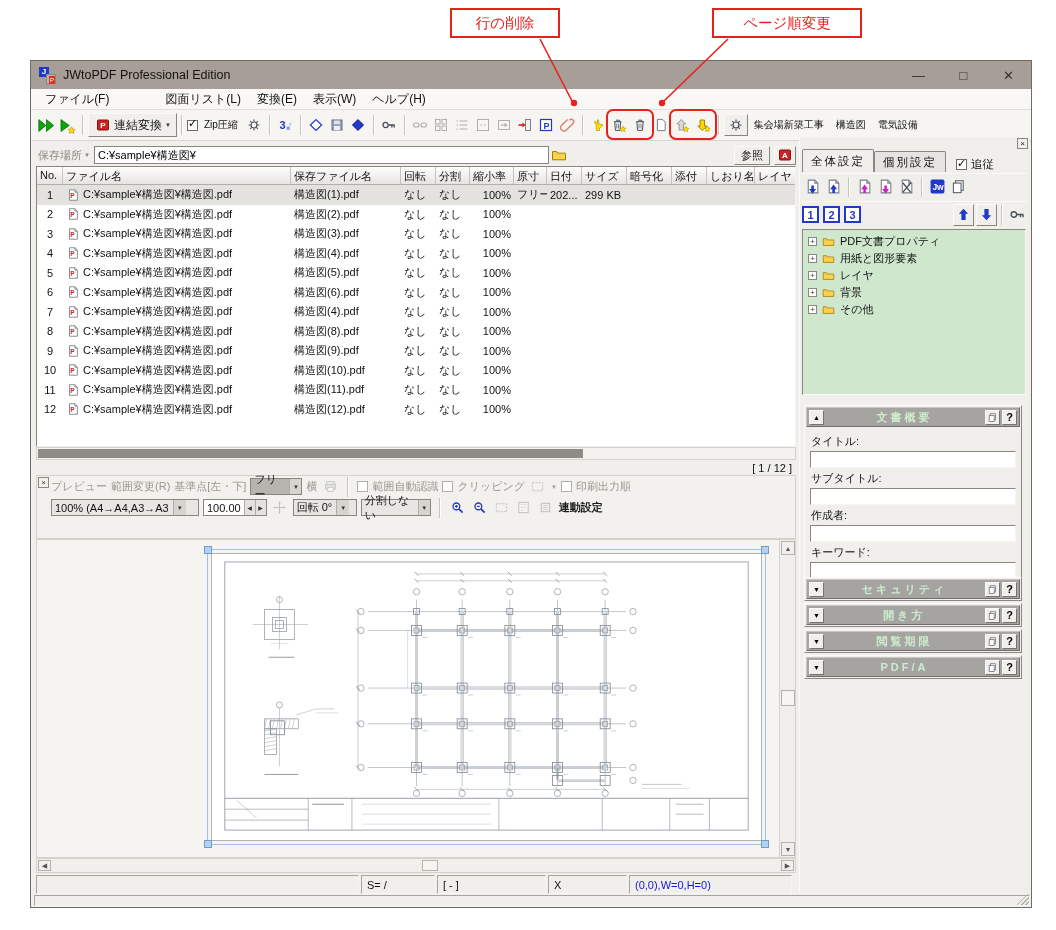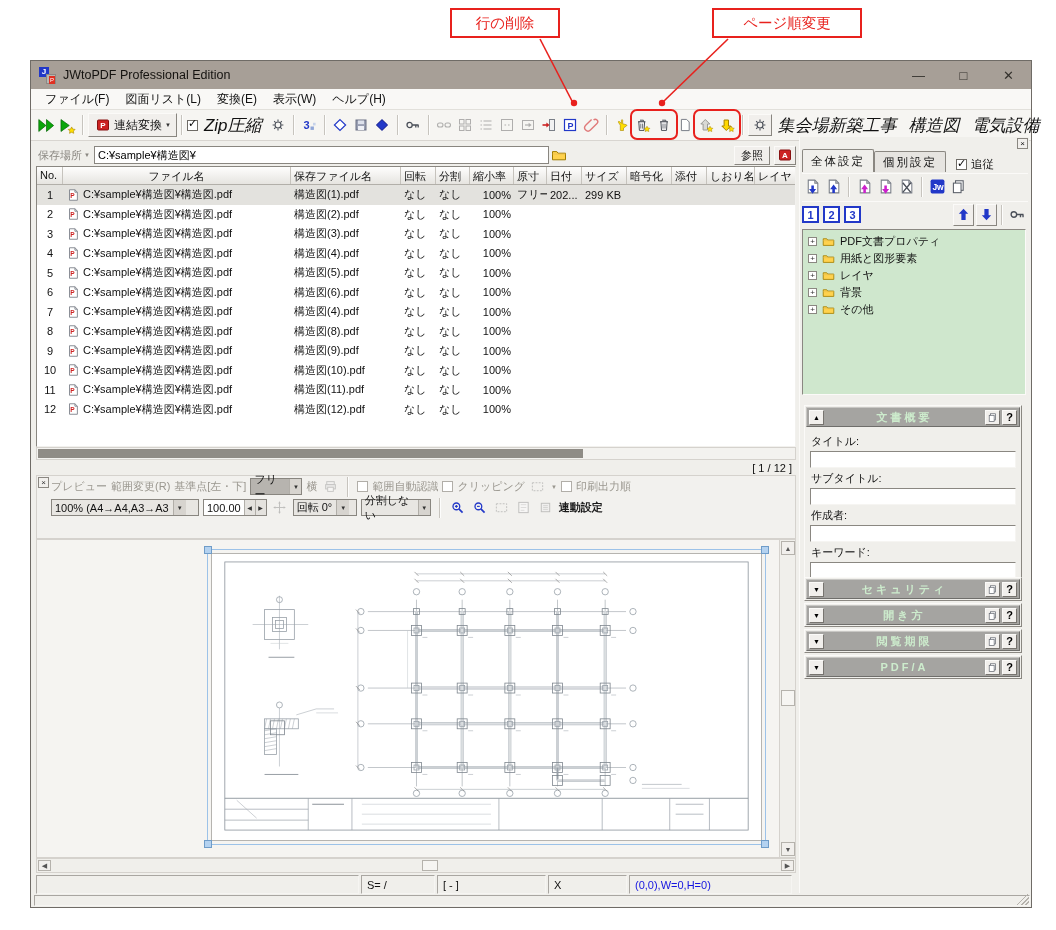--- a/index.html
+++ b/index.html
@@ -40,21 +40,21 @@
          margin:0 4px; flex:0 0 auto; }
   .btn3d { border:1px solid; border-color:#fbfaf8 #898680 #898680 #fbfaf8; background:#f1efec; }
   .tbtn { display:flex; align-items:center; gap:3px; height:24px; padding:0 5px; font-size:12px; flex:0 0 auto; }
   .da { font-size:6px; color:#333; }
   .cb { width:11px; height:11px; border:1px solid #6e6b66; background:#fff; position:relative; flex:0 0 auto; }
   .cb.on::after { content:"✓"; position:absolute; left:0; top:-3.5px; font-size:11px; font-weight:bold; color:#000; }
   .dim { opacity:.42; filter:grayscale(.9); }
   .hlgroup { position:relative; display:flex; flex:0 0 auto; }
   .hl { position:absolute; left:-3px; top:-5px; right:-3px; bottom:-4px;
         border:2px solid #e8211d; border-radius:7px; pointer-events:none; z-index:5; }
-  .tlabel { font-size:17px; padding:0 6px; flex:0 0 auto;font-style:italic; }
+  .tlabel { font-size:10px; padding:0 6px; flex:0 0 auto; }
 
   
   .lpane { position:absolute; left:5px; top:83px; width:760px; height:749px; }
   .pathbar { position:absolute; left:0; top:0; width:760px; height:22px; display:flex; align-items:center; }
   .pathlabel { font-size:11px; color:#8a8781; margin:0 2px 0 2px; }
   .pathdrop { font-size:6px; color:#8a8781; margin-right:4px; }
   .pathinput { width:455px; height:18px; border:1px solid #898680; background:#fff;
                font-size:11px; padding:1px 3px; }
   .minibtn { height:19px; font-size:11px; display:flex; align-items:center; justify-content:center; }
 
@@ -191,21 +191,21 @@
     <span class="title">JWtoPDF Professional Edition</span>
     <span class="wctl">
       <span class="wbtn">—</span>
       <span class="wbtn">□</span>
       <span class="wbtn">✕</span>
     </span>
   </div>
 
   <div class="menubar" id="menubar">
       <div class="mitem" style="display: inline-block;">ファイル(F)</div>
-      <div class="mitem" style="display: inline-block;">図面リスト(L)</div>
+      <div class="mitem" style="display: inline-block; margin-left: 40px;">図面リスト(L)</div>
       <div class="mitem" style="display: inline-block;">変換(E)</div>
       <div class="mitem" style="display: inline-block;">表示(W)</div>
       <div class="mitem" style="display: inline-block;">ヘルプ(H)</div>
     </div>
 
   <div class="toolbar">
     <span class="tbi big">
         <svg viewBox="0 0 16 16" width="100%" height="100%" style="display:block">
           <path d="M1.5 3l6 5-6 5z" fill="#0aa60a" stroke="#056605" stroke-width=".6"></path>
           <path d="M8 3l6 5-6 5z" fill="#0aa60a" stroke="#056605" stroke-width=".6"></path>
@@ -406,21 +406,21 @@
           <svg viewBox="0 0 16 16" width="100%" height="100%" style="display:block">
             <rect x="2.5" y="3" width="11" height="10" rx="1" fill="#cc2222" stroke="#881111"></rect>
             <text x="5" y="11.3" font-size="8" fill="#fff" font-weight="bold" font-family="Liberation Sans,sans-serif">A</text>
           </svg>
         </span>
     </div>
 
     <div class="filelist">
       <div class="th" id="thead">
           <div class="c" style="width: 26px;">No.</div>
-          <div class="c" style="width: 228px; text-align: center;">ファイル名</div>
+          <div class="c" style="width: 228px;">ファイル名</div>
           <div class="c" style="width: 110px;">保存ファイル名</div>
           <div class="c" style="width: 35px;">回転</div>
           <div class="c" style="width: 34px;">分割</div>
           <div class="c" style="width: 44px;">縮小率</div>
           <div class="c" style="width: 33px;">原寸</div>
           <div class="c" style="width: 35px;">日付</div>
           <div class="c" style="width: 45px;">サイズ</div>
           <div class="c" style="width: 45px;">暗号化</div>
           <div class="c" style="width: 35px;">添付</div>
           <div class="c" style="width: 48px;">しおり名</div>

